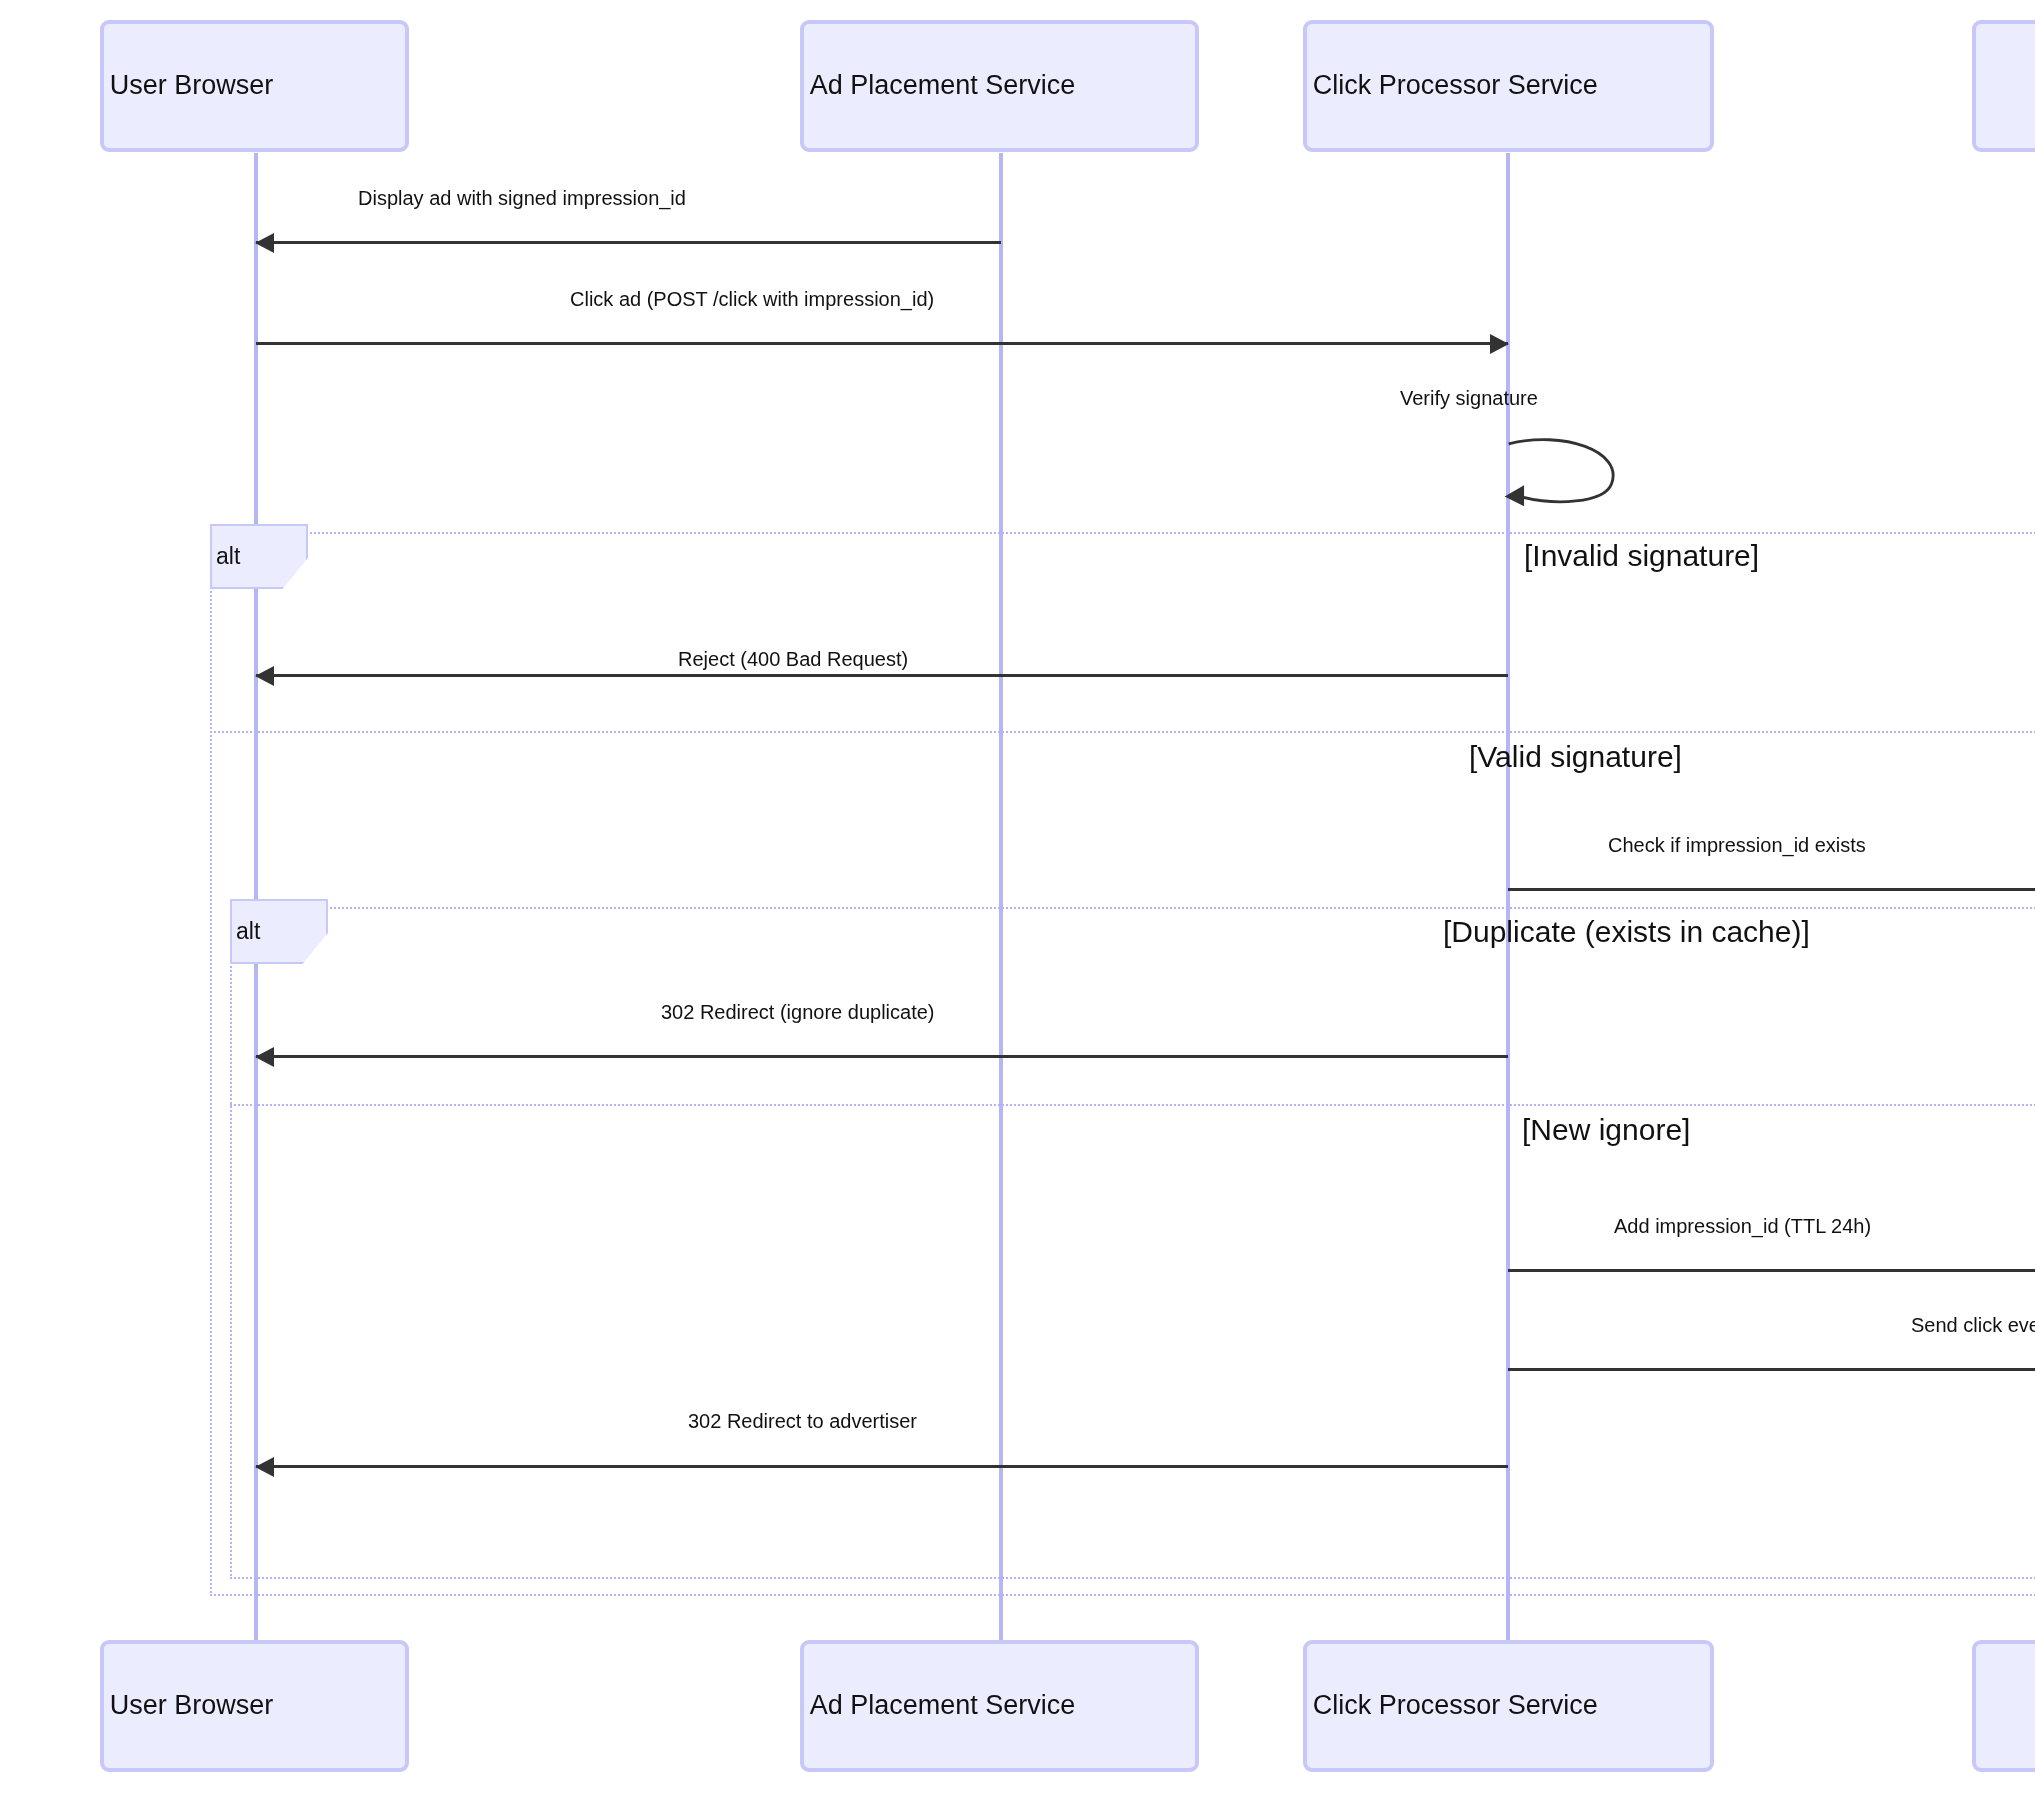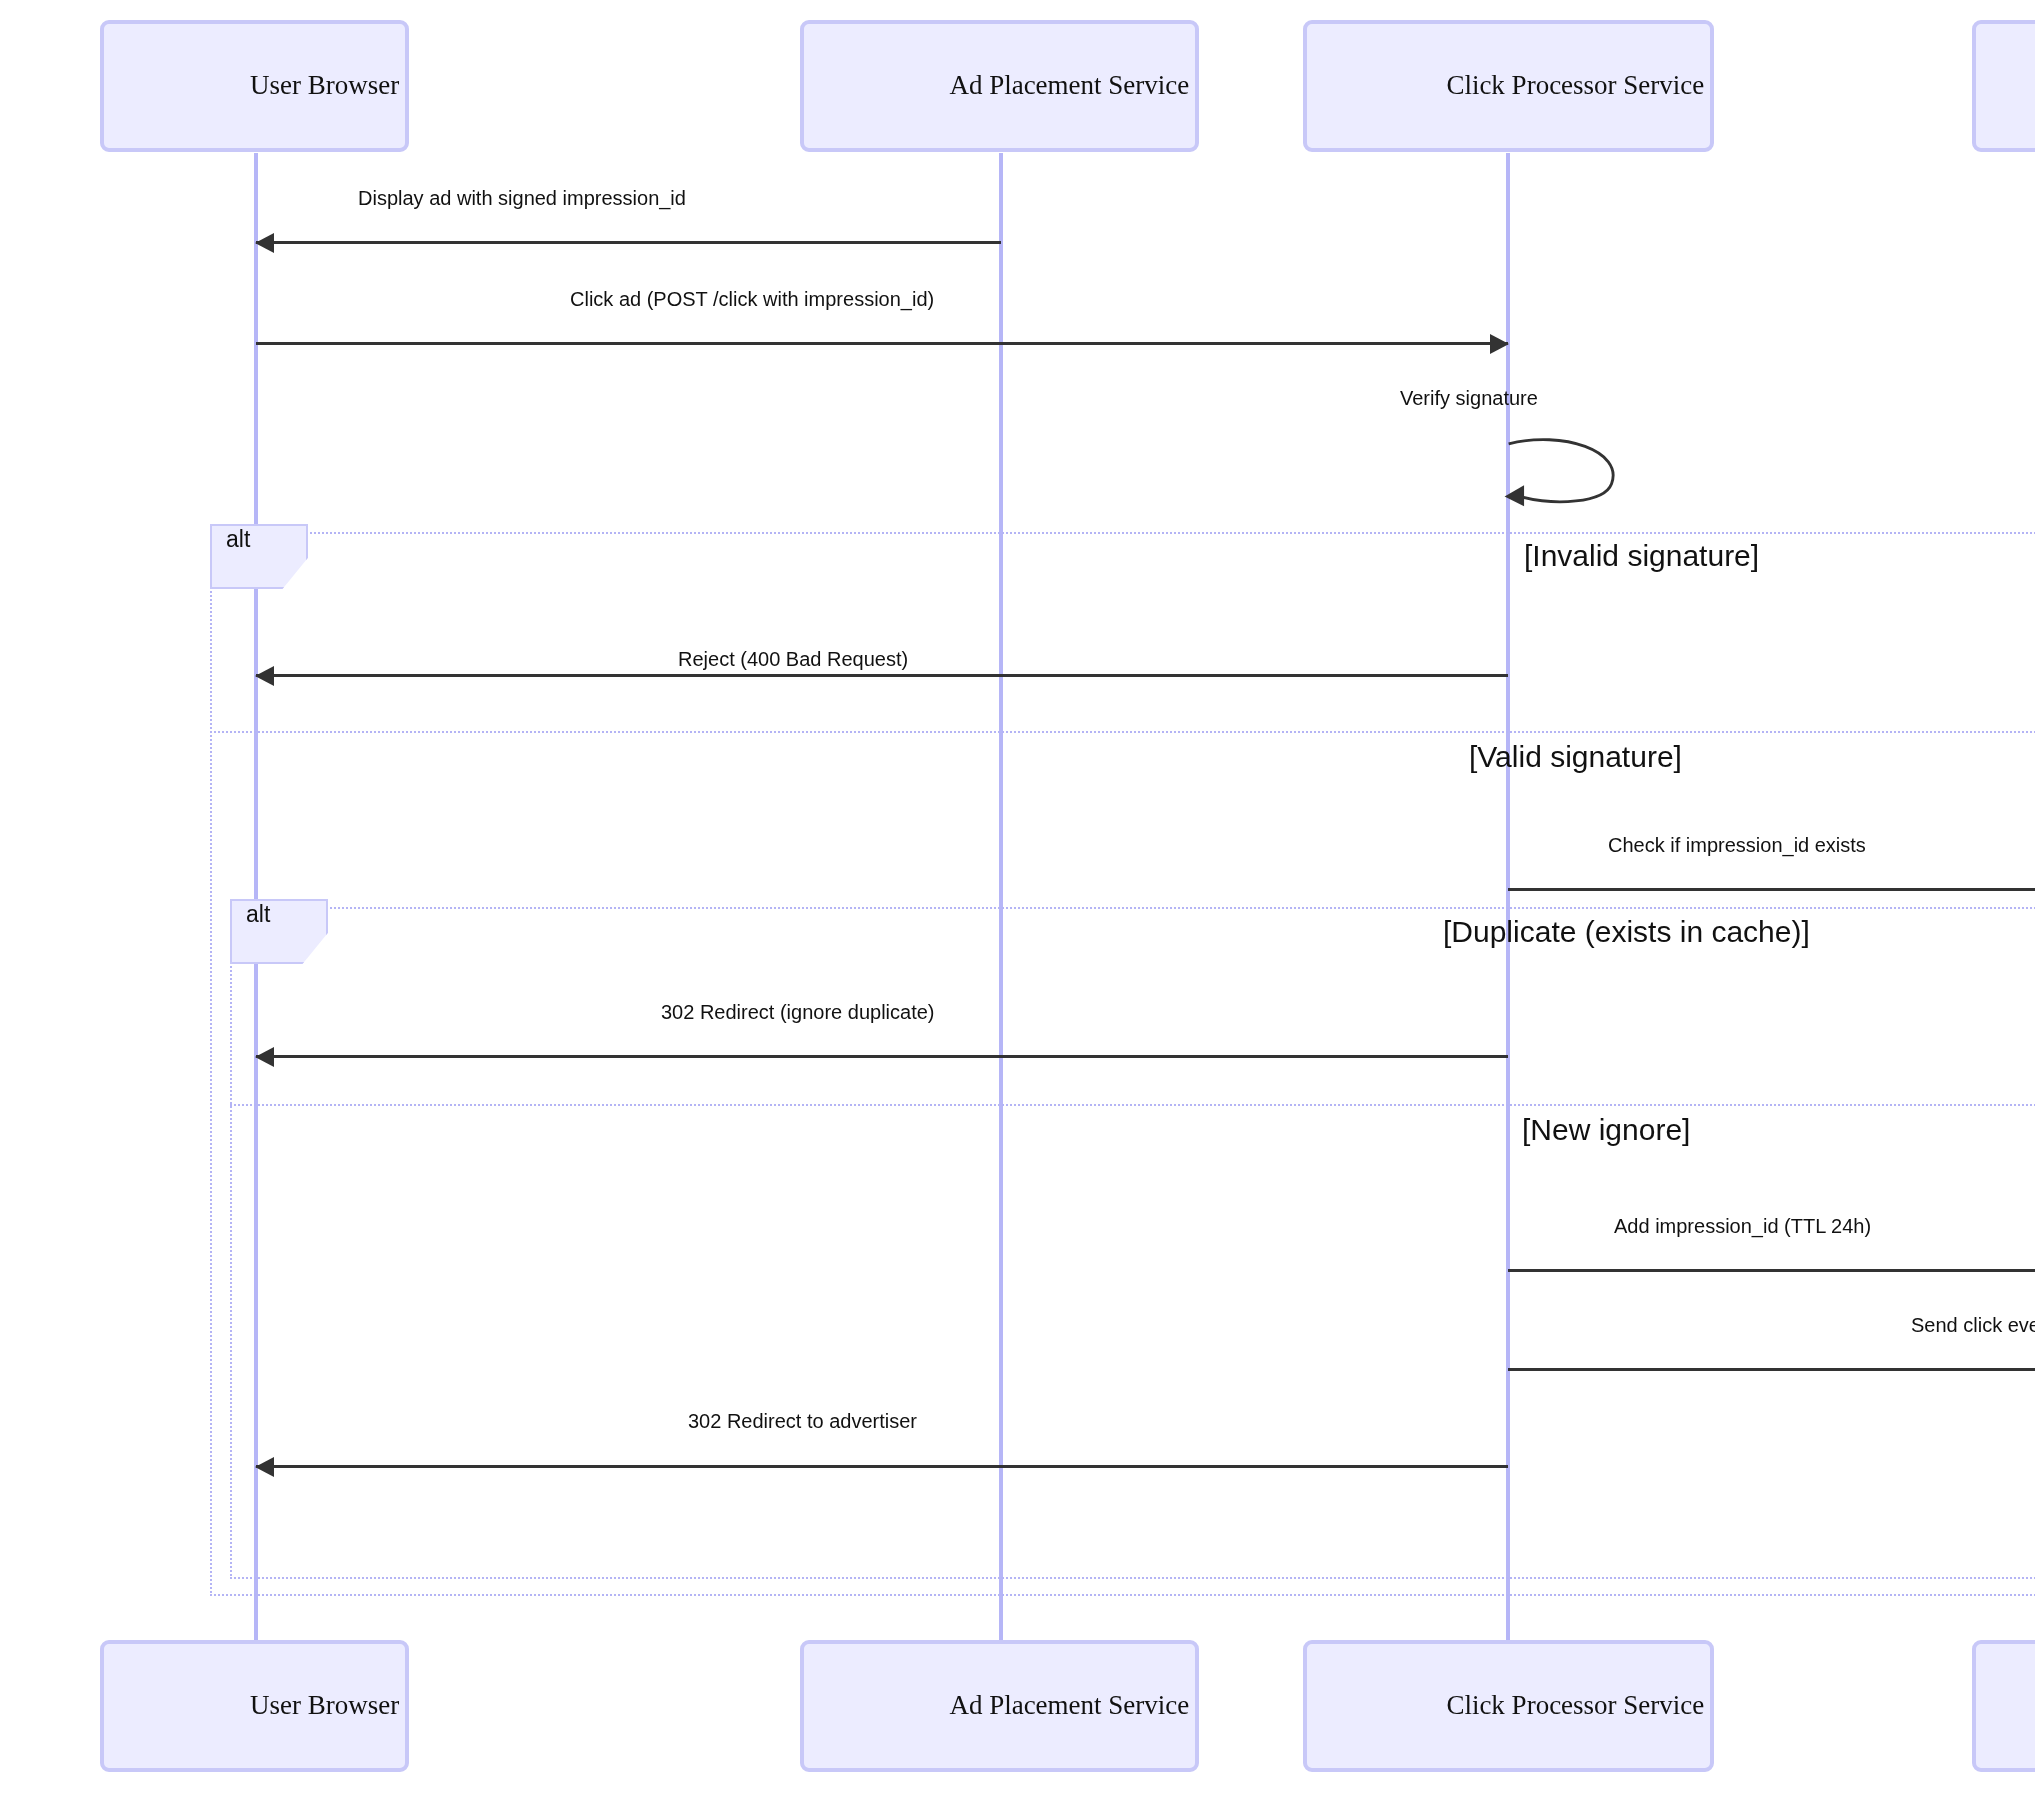--- a/index.html
+++ b/index.html
@@ -20,25 +20,25 @@
   }
   
   .participant-box {
     position: absolute;
     box-sizing: border-box;
     background: #ECECFF;
     border: 4.1px solid #C8C8F8;
     border-radius: 9px;
     display: flex;
     align-items: center;
-    justify-content: flex-end;
+    justify-content: flex-start;
     text-align: center;
     color: #111111;
     font-size: 27px;
-    font-family: Liberation Serif, serif;
+    font-family: Liberation Sans, sans-serif;
     line-height: 1.1;
     padding: 0 5.7px;
     z-index: 40;
   }
   
   .lifeline {
     position: absolute;
     width: 3.7px;
     background: #B6B6F7;
     z-index: 5;
@@ -60,22 +60,22 @@
   
   .alt-tag {
     position: absolute;
     box-sizing: border-box;
     background: #ECECFF;
     border: 2.4px solid #C8C8F8;
     color: #111111;
     font-size: 23px;
     font-family: "Liberation Sans", sans-serif;
     display: flex;
-    align-items: flex-start;
-    padding-left: 14px;
+    align-items: center;
+    padding-left: 4px;
     -webkit-clip-path: polygon(0 0, 100% 0, 100% 52%, 74% 100%, 0 100%);
     clip-path: polygon(0 0, 100% 0, 100% 52%, 74% 100%, 0 100%);
     z-index: 30;
   }
   
   .cond-label {
     position: absolute;
     color: #111111;
     font-size: 30px;
     font-family: "Liberation Sans", sans-serif;

